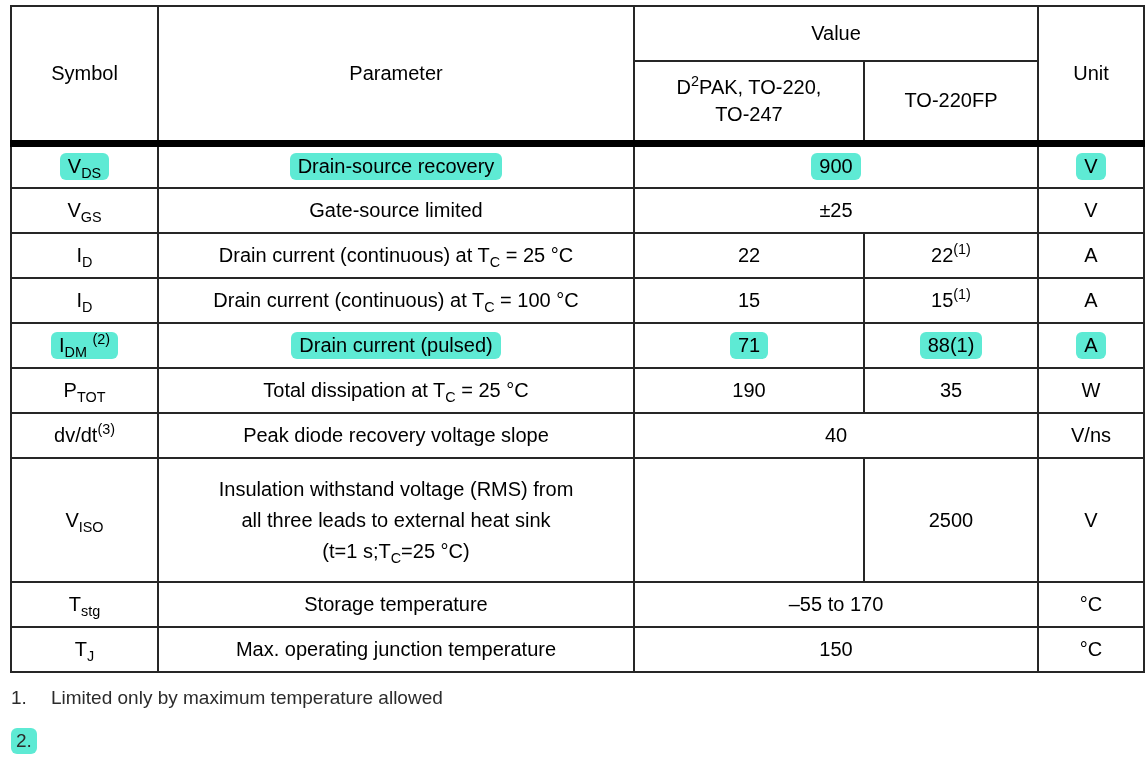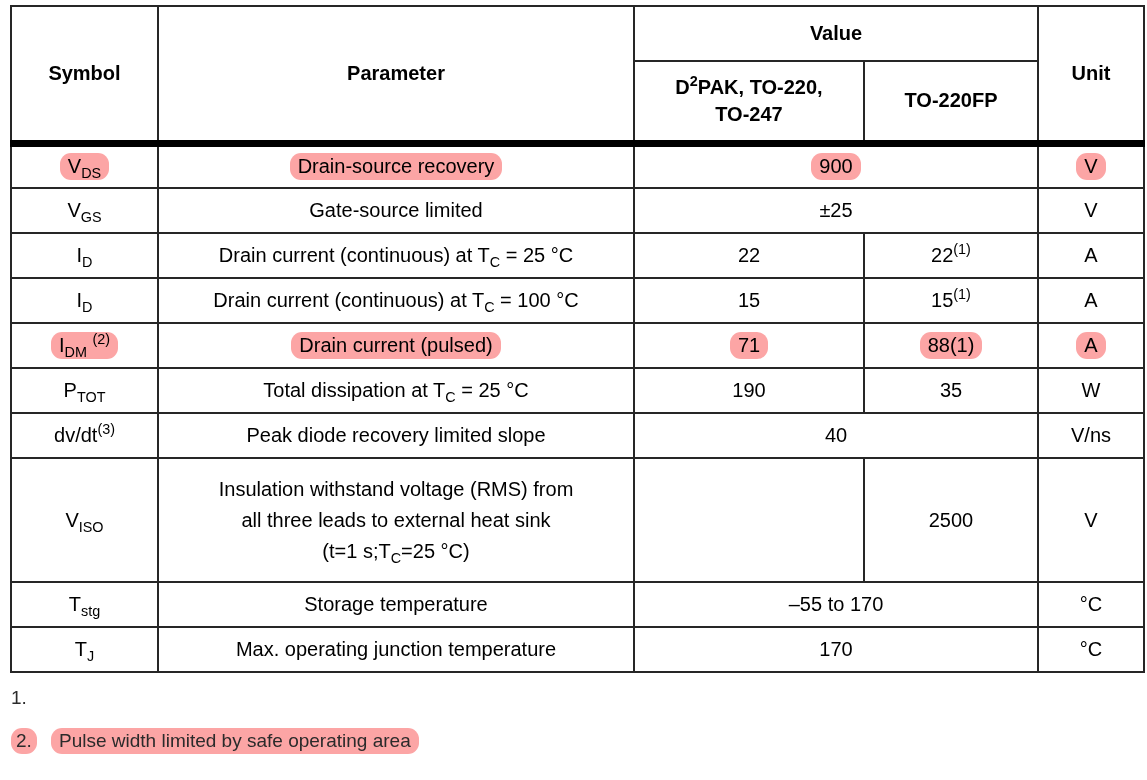--- a/index.html
+++ b/index.html
@@ -25,39 +25,39 @@
   table.ratings td {
     border: 2px solid #262626;
     font-size: 20px;
     vertical-align: middle;
     text-align: center;
     padding: 4px 6px;
     box-sizing: border-box;
     overflow: hidden;
   }
   table.ratings th {
-    font-weight: bold;
+    font-weight: normal;
     line-height: 1.35;
     margin-top: 16px;
   }
   thead tr.h1 { height: 55px; }
   thead tr.h2 { height: 82px; }
   tbody tr { height: 45px; }
   tbody tr.tall { height: 124px; }
   tbody tr:first-child td { border-top: 7px solid #000000; }
   td.param {
     text-align: left;
     padding-left: 13px;
     line-height: 1.55;
   }
   sub { font-size: 72%; line-height: 0; }
   sup { font-size: 72%; line-height: 0; vertical-align: super; }
   .hl {
-    background: #fca5a5;
-    border-radius: 11px;
+    background: #5eead4;
+    border-radius: 6px;
     padding: 2px 8px 3px;
     box-decoration-break: clone;
     -webkit-box-decoration-break: clone;
   }
   .footnotes {
     margin-top: 12px;
     font-size: 19px;
     color: #2b2b2b;
   }
   .footnote {
@@ -134,49 +134,49 @@
         </tr>
         <tr>
           <td class="sym">P<sub>TOT</sub></td>
           <td class="param">Total dissipation at T<sub>C</sub> = 25 °C</td>
           <td>190</td>
           <td>35</td>
           <td>W</td>
         </tr>
         <tr>
           <td class="sym">dv/dt<sup>(3)</sup></td>
-          <td class="param">Peak diode recovery limited slope</td>
+          <td class="param">Peak diode recovery voltage slope</td>
           <td colspan="2">40</td>
           <td>V/ns</td>
         </tr>
         <tr class="tall">
           <td class="sym">V<sub>ISO</sub></td>
           <td class="param">Insulation withstand voltage (RMS) from<br>all three leads to external heat sink<br>(t=1 s;T<sub>C</sub>=25 °C)</td>
           <td></td>
           <td>2500</td>
           <td>V</td>
         </tr>
         <tr>
           <td class="sym">T<sub>stg</sub></td>
           <td class="param">Storage temperature</td>
           <td colspan="2">–55 to 170</td>
           <td>°C</td>
         </tr>
         <tr>
           <td class="sym">T<sub>J</sub></td>
           <td class="param">Max. operating junction temperature</td>
-          <td colspan="2">170</td>
+          <td colspan="2">150</td>
           <td>°C</td>
         </tr>
       </tbody>
   </table>
 
   <div class="footnotes" id="footnotes">
       <div class="footnote">
         <span class="fn-num">1.</span>
+        <span class="fn-text">Limited only by maximum temperature allowed</span>
       </div>
       <div class="footnote">
         <span class="fn-num"><span class="hl">2.</span></span>
-        <span class="fn-text"><span class="hl">Pulse width limited by safe operating area</span></span>
       </div>
     </div>
 
 </div>
 
 </body></html>

